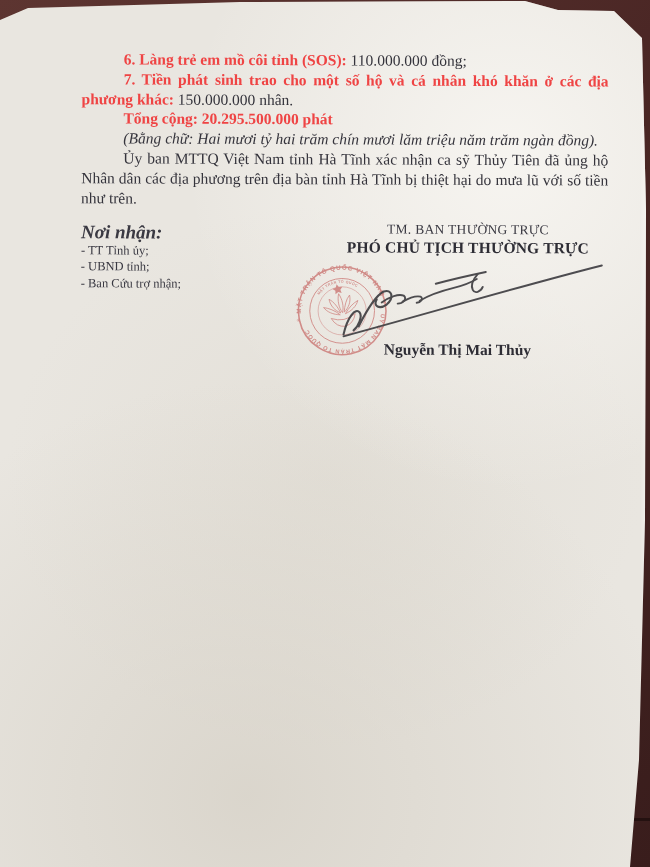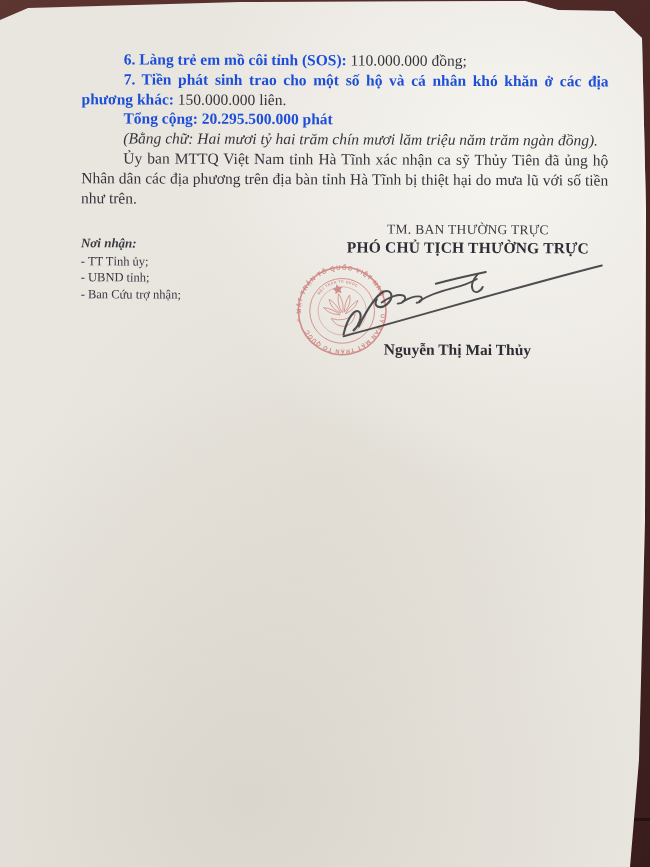--- a/index.html
+++ b/index.html
@@ -18,26 +18,26 @@
          clip-path:polygon(0px 20px,28px 8px,240px 2px,525px 1px,558px 10px,614px 11px,
                            642px 38px,646px 210px,645px 520px,639px 760px,630px 867px,0px 867px);}
   .paper::after{content:"";position:absolute;inset:0;
          background:linear-gradient(to left, rgba(255,255,255,.55) 0px, rgba(255,255,255,0) 10px);}
   .content{position:absolute;inset:0;z-index:2;color:#35343c;transform:rotate(.25deg);
            transform-origin:40% 0;}
   
   .doc-text{position:absolute;left:82px;top:50px;width:527px;
             font-size:15.5px;line-height:19.8px;text-align:justify;}
   .doc-text p{margin:0;text-indent:42px;}
-  .b{font-weight:bold;color:#1d4ed8;}
+  .b{font-weight:bold;color:#ef4444;}
   .it{font-style:italic;}
   
   .recipients{position:absolute;left:82px;top:220px;width:230px;
               font-size:12.5px;line-height:16.6px;color:#3a3942;}
-  .recipients .head{font-weight:bold;font-style:italic;font-size:13px;margin:16px 0 1px 0;}
+  .recipients .head{font-weight:bold;font-style:italic;font-size:19px;margin:5px 0 1px 0;}
   .recipients div{white-space:nowrap;}
   
   .sig-block{position:absolute;left:330px;top:221px;width:278px;text-align:center;}
   .sig-auth{font-size:13.5px;letter-spacing:.3px;color:#3a3942;}
   .sig-title{font-size:15.5px;font-weight:bold;letter-spacing:.2px;color:#2e2d35;margin-top:1px;}
   .sig-name{position:absolute;left:320px;top:340px;width:278px;text-align:center;
             font-size:15.5px;font-weight:bold;color:#2e2d35;}
   .seal{position:absolute;left:291px;top:258px;width:105px;height:105px;opacity:.8;}
   .sealtext{fill:#c8706d;stroke:none;font-family:"Liberation Sans",sans-serif;font-weight:bold;}
   .signature{position:absolute;left:315px;top:250px;width:300px;height:100px;}
@@ -48,21 +48,21 @@
 <div class="stage">
   <div class="table-seam"></div>
   <div class="paper"></div>
 
   <div class="content">
 
     <div class="doc-text">
       <p><span class="b">6. Làng trẻ em mồ côi tỉnh (SOS):</span>
         <span>110.000.000 đồng;</span></p>
       <p><span class="b">7. Tiền phát sinh trao cho một số hộ và cá nhân khó khăn ở các địa phương khác:</span>
-        <span>150.000.000 liên.</span></p>
+        <span>150.000.000 nhân.</span></p>
       <p><span class="b">Tổng cộng:</span>
         <span class="b">20.295.500.000 phát</span></p>
       <p class="it">(Bằng chữ: Hai mươi tỷ hai trăm chín mươi lăm triệu năm trăm ngàn đồng).</p>
       <p>Ủy ban MTTQ Việt Nam tỉnh Hà Tĩnh xác nhận ca sỹ Thủy Tiên đã ủng hộ Nhân dân các địa phương trên địa bàn tỉnh Hà Tĩnh bị thiệt hại do mưa lũ với số tiền như trên.</p>
     </div>
 
     <div class="recipients">
       <p class="head">Nơi nhận:</p>
       <div>- TT Tỉnh ủy;</div>
       <div>- UBND tỉnh;</div>

